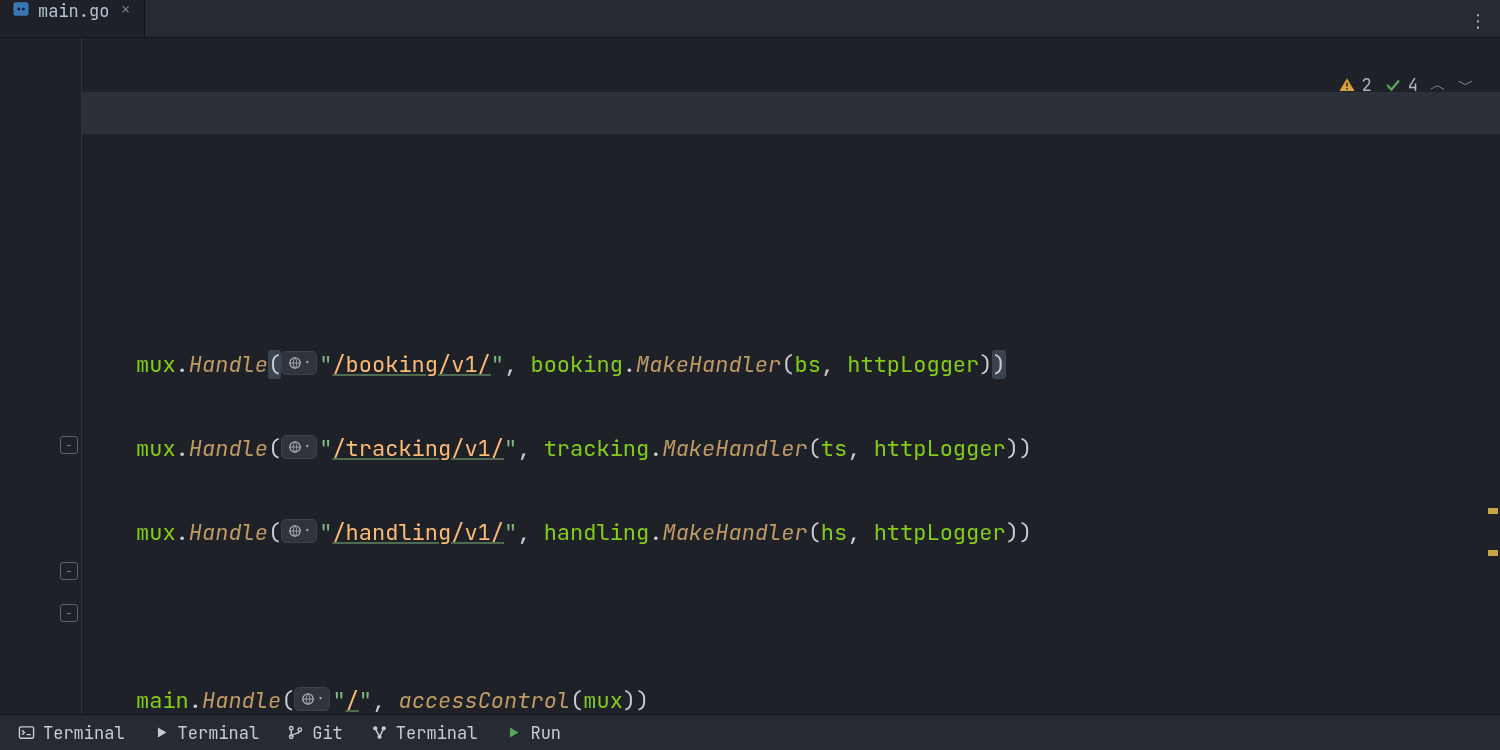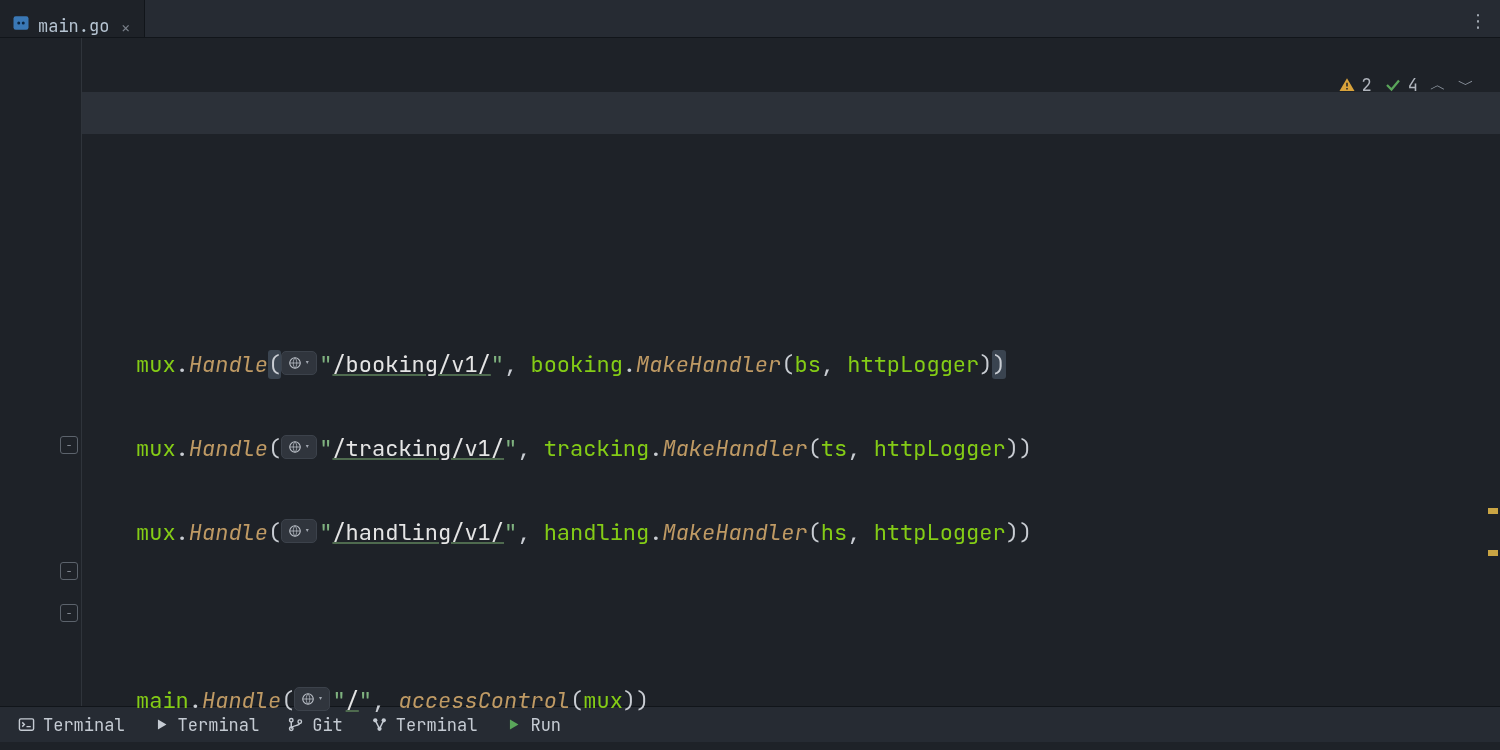--- a/index.html
+++ b/index.html
@@ -13,21 +13,21 @@
   
   .tabbar {
     height: 38px;
     background: #262b33;
     display: flex;
     align-items: stretch;
     border-bottom: 1px solid #11151a;
     position: relative;
   }
   .tab {
-    display: flex; align-items: flex-end;
+    display: flex; align-items: flex-start;
     gap: 8px;
     padding: 0 14px 0 12px;
     background: #1e2228;
     border-right: 1px solid #11151a;
     font-size: 17px;
     color: #b6c4d2;
     cursor: pointer;
   }
   .tab svg { width: 18px; height: 18px; }
   .tab .close { font-size: 14px; color: #7a808a; margin-left: 4px; }
@@ -66,21 +66,21 @@
   }
   .line { height: 42px; }
   .hl-line {
     position: absolute; left: 0; right: 0; top: 54px; height: 42px;
     background: #2c3139; z-index: 0;
   }
   .code .line, .inspect { position: relative; z-index: 1; }
   .id   { color: #84cc16; }
   .mc   { color: #bf9a64; font-style: italic; }
   .str  { color: #7fb27f; }
-  .urlstr { color: #e5e5e5; text-decoration: underline; text-decoration-color:#4f6b4f; }
+  .urlstr { color: #fdba74; text-decoration: underline; text-decoration-color:#4f6b4f; }
   .punc { color: #c9cdd3; }
   .match-brace { background: #3a4450; border-radius:3px; }
 
   
   .url-badge {
     display: inline-flex; align-items: center; justify-content: center;
     width: 36px; height: 24px; vertical-align: 2px;
     background: #30353d; border-radius: 5px; margin: 0 2px 0 0;
     border:1px solid #3c424b;
   }
@@ -97,21 +97,21 @@
   .badge.warn svg { width:18px; height:18px; }
   .badge.ok svg { width:18px; height:18px; }
   .chev-btn { color:#9199a3; font-size:16px; cursor:pointer; }
 
   
   .stripe { position: absolute; right: 2px; width: 10px; top: 0; bottom: 0; }
   .mark { position: absolute; right: 0; width: 10px; height: 6px; background: #caa544; }
 
   
   .toolbar {
-    position: absolute; left:0; right:0; bottom:8px;
+    position: absolute; left:0; right:0; bottom:0;
     height: 36px; background: #262b33;
     display: flex; align-items: center;
     gap: 28px; padding: 0 18px;
     border-top: 1px solid #11151a;
   }
   .tool { display:flex; align-items:center; gap:8px; color:#c5cbd3; font-size:17px; cursor:pointer; }
   .tool svg { width:17px; height:17px; }
 </style>
 </head>
 <body>

